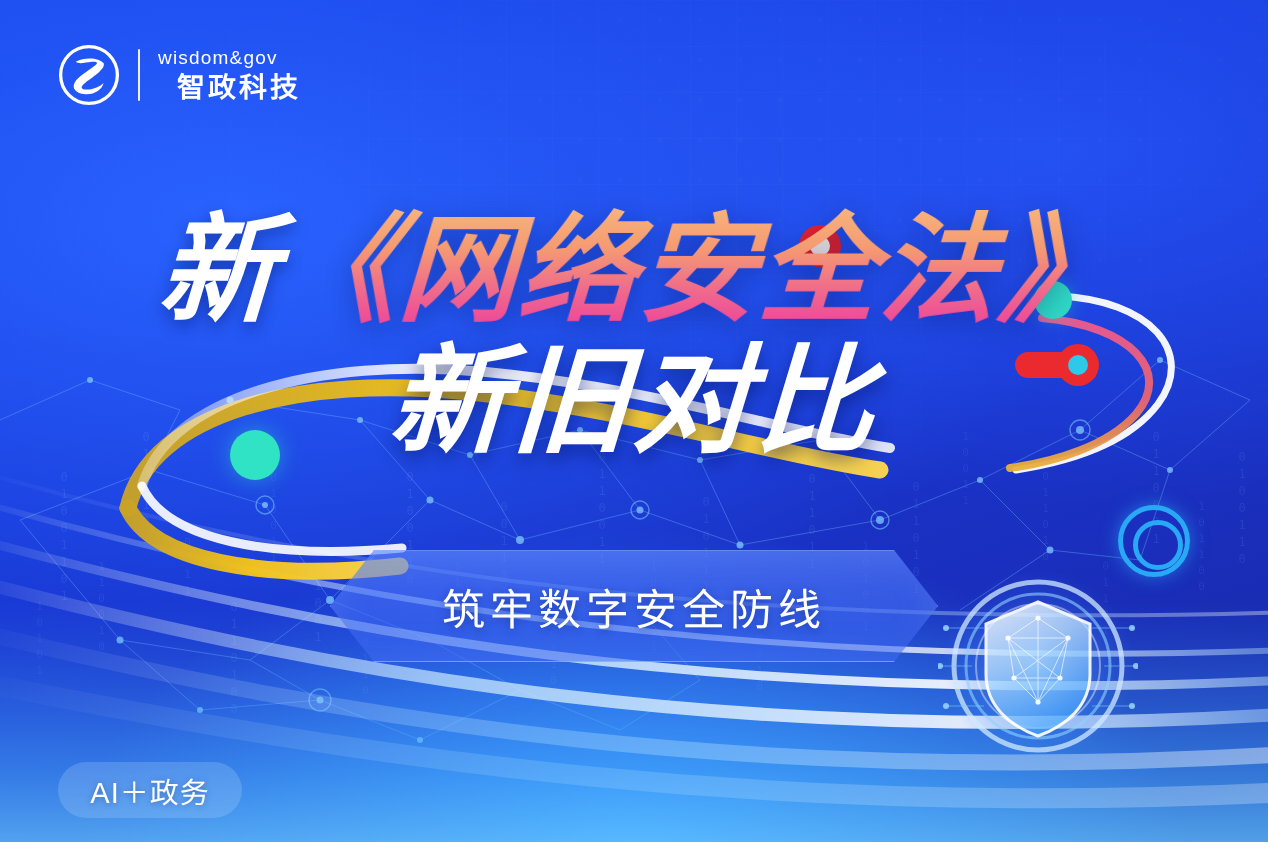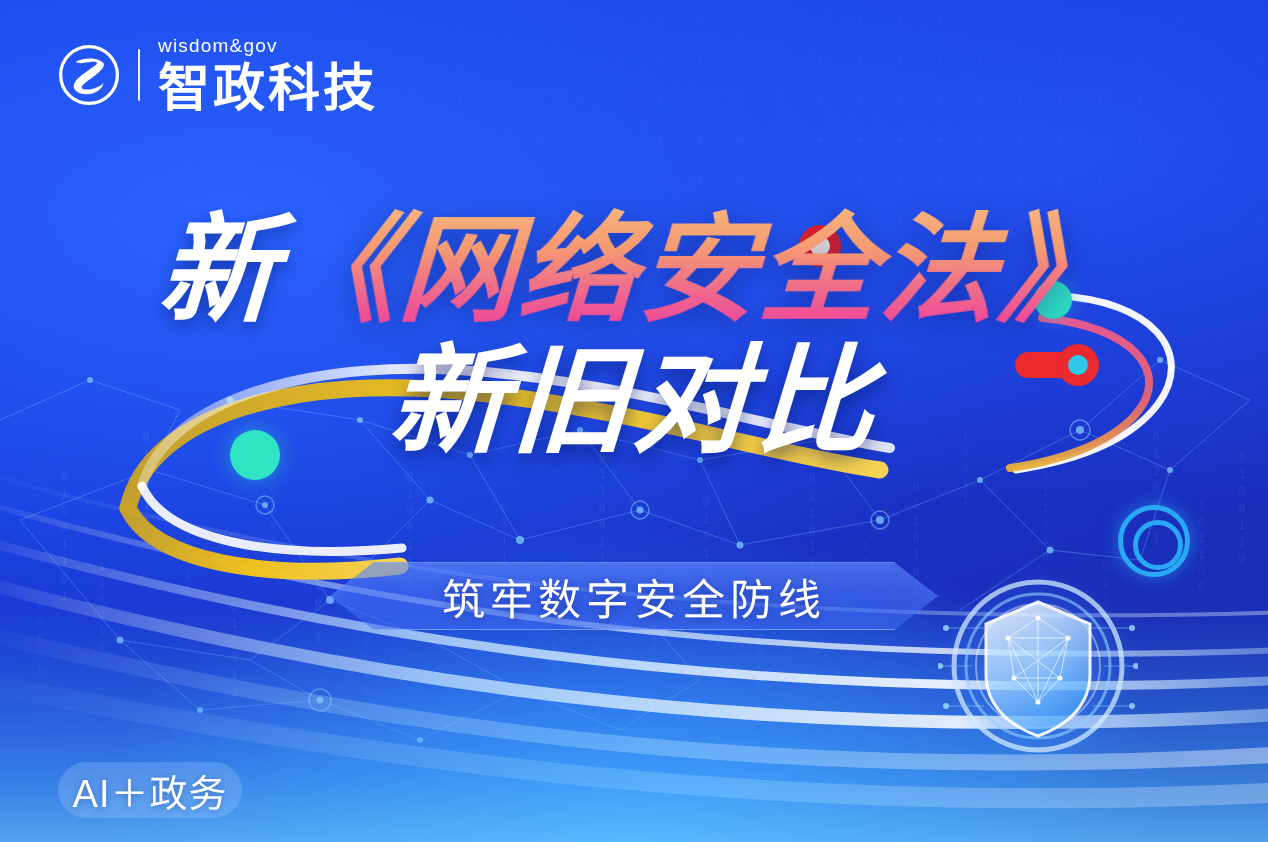--- a/index.html
+++ b/index.html
@@ -79,21 +79,21 @@
   .logo-divider{
     width:2px; height:52px; background:rgba(255,255,255,.92); border-radius:2px;
     margin:0 4px 0 2px;
   }
   .logo-text{ display:flex; flex-direction:column; justify-content:center; }
   .logo-en{
     color:#fff; font-size:19px; letter-spacing:1.2px; font-weight:400;
     margin-bottom:4px;
   }
   .logo-cn{
-    color:#fff; font-size:52px; font-weight:700; letter-spacing:3px; line-height:1.05;
+    color:#fff; font-size:28px; font-weight:700; letter-spacing:3px; line-height:1.05;margin-left:19px;
   }
   .tagline{
     color:#fff; font-size:28px; font-weight:700; letter-spacing:2px;
     text-shadow:0 2px 10px rgba(0,20,80,.35);
   }
 
   
   .title-wrap{
     position:absolute; left:0; right:0; top:208px;
     z-index:25; text-align:center;
@@ -123,21 +123,21 @@
     font-size:118px; font-weight:700; line-height:1.06;
     letter-spacing:4px; color:#fff; white-space:nowrap;
     font-style:italic;
     transform:skewX(-3deg);
     text-shadow:0 8px 18px rgba(0,16,90,.5);
   }
 
   
   .subtitle-band{
     position:absolute; left:50%; transform:translateX(-50%);
-    top:562px; width:608px; height:68px; z-index:26;
+    top:550px; width:608px; height:112px; z-index:26;
   }
   .subtitle-band .shape{
     position:absolute; inset:0;
     background:linear-gradient(180deg, rgba(88,130,255,.62) 0%, rgba(50,92,240,.5) 100%);
     border:1px solid rgba(150,190,255,.55);
     clip-path:polygon(44px 0, calc(100% - 44px) 0, 100% 50%, calc(100% - 44px) 100%, 44px 100%, 0 50%);
     box-shadow:inset 0 0 40px rgba(160,200,255,.18);
   }
   .subtitle-text{
     position:absolute; inset:0;
@@ -196,21 +196,21 @@
   
   .ai-badge{
     position:absolute; left:58px; top:762px;
     width:184px; height:56px; border-radius:28px;
     background:rgba(190,225,255,.22);
     display:flex; align-items:center; justify-content:center;
     z-index:28;
     backdrop-filter:blur(2px);
   }
   .ai-badge span{
-    color:#fff; font-size:38px; font-weight:400; letter-spacing:1px;
+    color:#fff; font-size:29px; font-weight:400; letter-spacing:1px;
     text-shadow:0 1px 6px rgba(0,30,90,.35);
   }
 </style>
 </head>
 <body>
 
 <div class="poster">
 
   <div class="tech-squares"></div>
   <div class="tech-squares2"></div>

